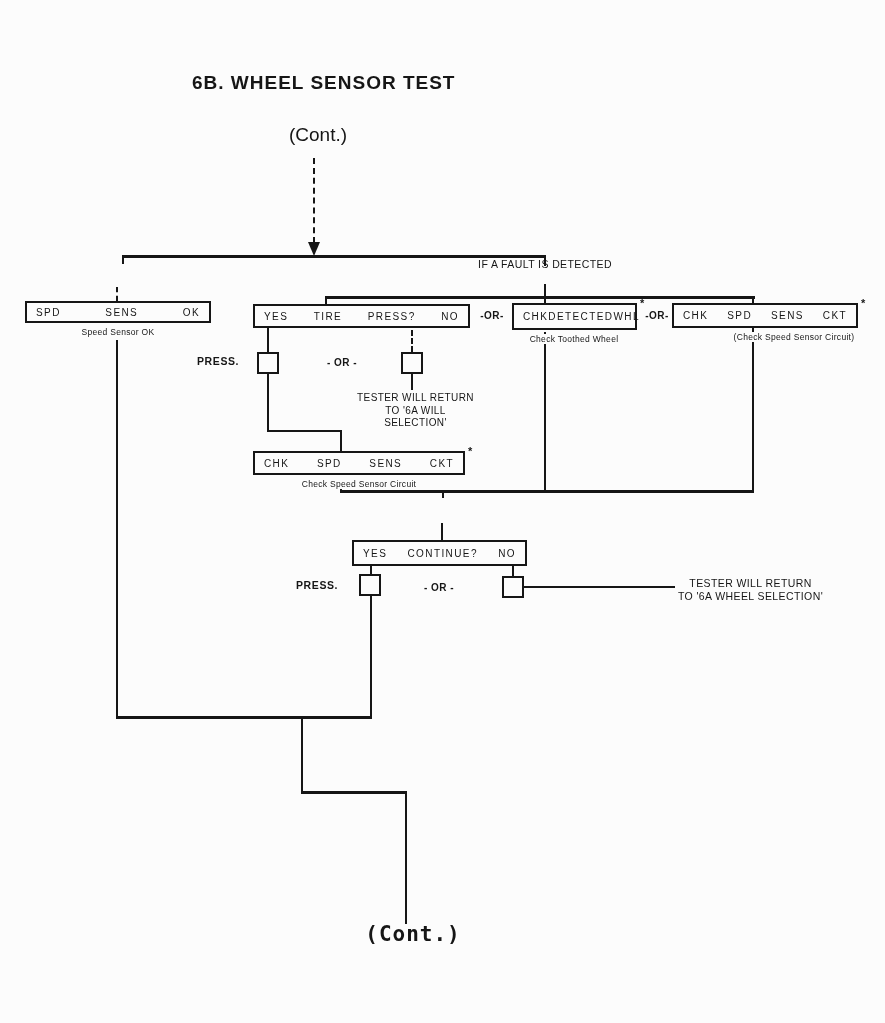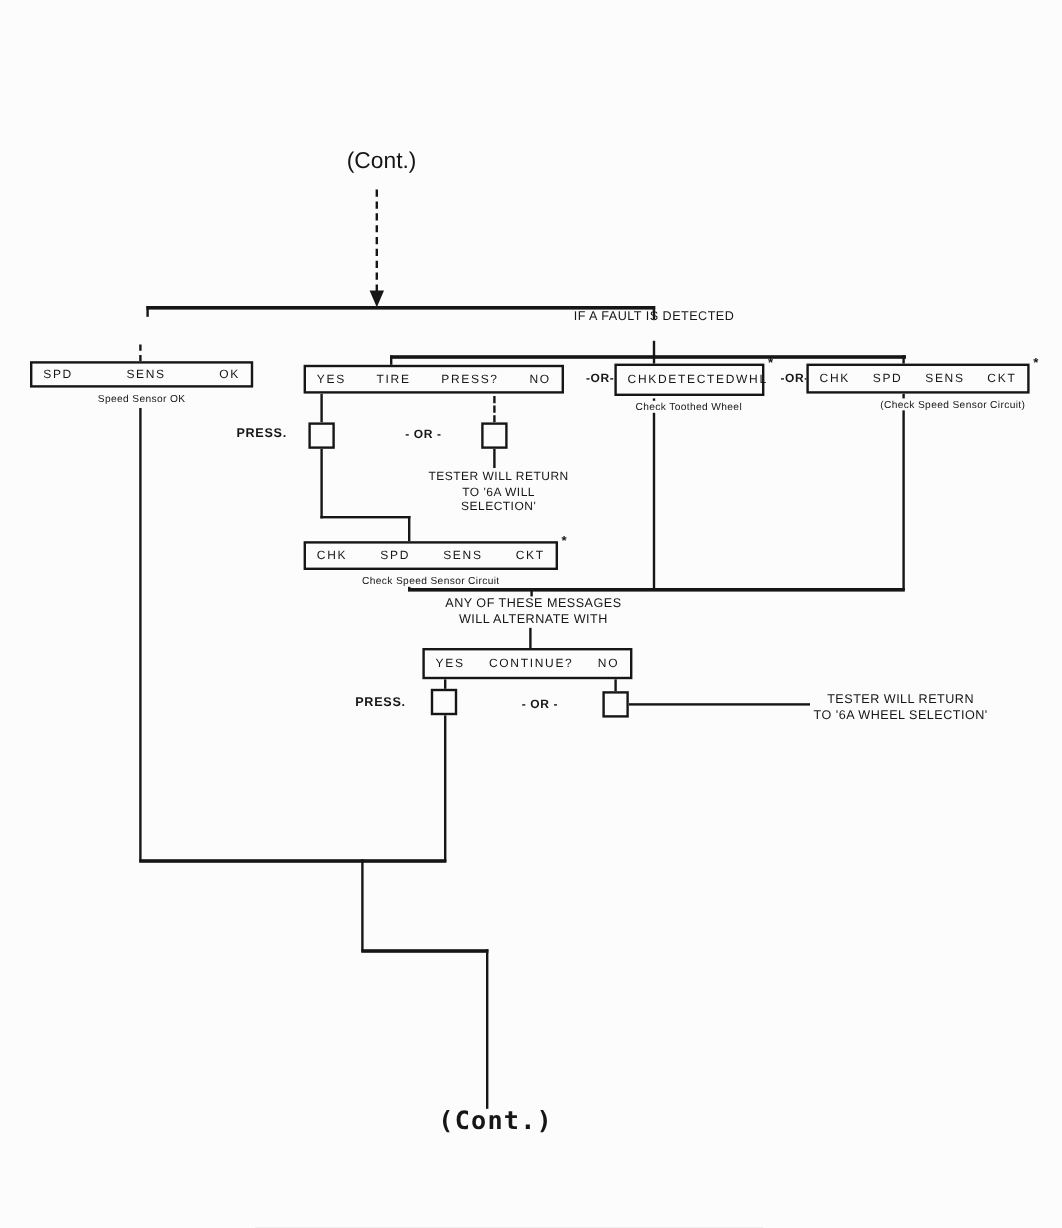--- a/index.html
+++ b/index.html
@@ -10,35 +10,36 @@
   .cont-top{font-size:19px;text-align:center;}
   .cont-bottom{font-family:"DejaVu Sans Mono",monospace;font-size:21px;font-weight:bold;text-align:center;letter-spacing:1px;}
   .note{font-size:10.5px;line-height:13px;text-align:center;letter-spacing:.4px;white-space:nowrap;}
   .note div{white-space:nowrap;}
   .cap{font-size:8.5px;text-align:center;letter-spacing:.3px;background:#fcfcfc;z-index:3;line-height:10px;}
   .disp{box-sizing:border-box;border:2px solid #161616;background:#fcfcfc;display:flex;
         justify-content:space-between;align-items:center;padding:0 9px;
         font-size:10px;letter-spacing:1.4px;z-index:2;}
   .disp span{white-space:nowrap;}
   .ast{font-size:11px;font-weight:bold;z-index:3;}
-  .or{font-size:10px;font-weight:bold;text-align:right;letter-spacing:.5px;background:#fcfcfc;z-index:2;}
+  .or{font-size:10px;font-weight:bold;text-align:center;letter-spacing:.5px;background:#fcfcfc;z-index:2;}
   .press{font-size:10.5px;font-weight:bold;letter-spacing:.6px;}
   .hl{background:#161616;height:2px;z-index:1;}
   .hl3{background:#161616;height:3px;z-index:1;}
   .vl{background:#161616;width:2px;z-index:1;}
   .vld{width:0;border-left:2px dashed #161616;z-index:1;}
   .sq{box-sizing:border-box;width:22px;height:22px;border:2px solid #161616;background:#fcfcfc;z-index:2;}
   .arrowhead{width:0;height:0;border-left:6px solid transparent;border-right:6px solid transparent;
              border-top:14px solid #161616;}
 </style>
 </head>
 <body>
 
 <div class="page">
 
+  <div class="abs title" style="left:192px;top:72px;">6B. WHEEL SENSOR TEST</div>
 
   <div class="abs cont-top" style="left:278px;top:124px;width:80px;">(Cont.)</div>
   <div class="abs vld" style="left:313px;top:158px;height:85px;"></div>
   <div class="abs arrowhead" style="left:308px;top:242px;"></div>
 
   <div class="abs hl3" style="left:122px;top:255px;width:424px;"></div>
   <div class="abs vl" style="left:122px;top:255px;height:9px;"></div>
   <div class="abs vl" style="left:544px;top:255px;height:11px;"></div>
 
   <div class="abs vld" style="left:116px;top:287px;height:14px;"></div>
@@ -107,24 +108,20 @@
   </div>
   <div class="abs ast" style="left:468px;top:445px;">*</div>
   <div class="abs cap" style="left:253px;top:479px;width:212px;">Check Speed Sensor Circuit</div>
 
   <div class="abs vl" style="left:340px;top:484px;height:8px;"></div>
   <div class="abs vl" style="left:544px;top:332px;height:160px;"></div>
   <div class="abs vl" style="left:752px;top:328px;height:164px;"></div>
   <div class="abs hl3" style="left:340px;top:490px;width:414px;"></div>
   <div class="abs vl" style="left:442px;top:492px;height:6px;"></div>
 
-  <div class="abs note" style="left:352px;top:497px;width:185px;background:#fcfcfc;z-index:2;">
-    <div>ANY OF THESE MESSAGES</div>
-    <div>WILL ALTERNATE WITH</div>
-  </div>
   <div class="abs vl" style="left:441px;top:523px;height:18px;"></div>
   <div class="abs disp" style="left:352px;top:540px;width:175px;height:26px;">
     <span>YES</span>
     <span>CONTINUE?</span>
     <span>NO</span>
   </div>
   <div class="abs vl" style="left:370px;top:566px;height:9px;"></div>
   <div class="abs sq" style="left:359px;top:574px;"></div>
   <div class="abs vld" style="left:512px;top:566px;height:11px;"></div>
   <div class="abs sq" style="left:502px;top:576px;"></div>

